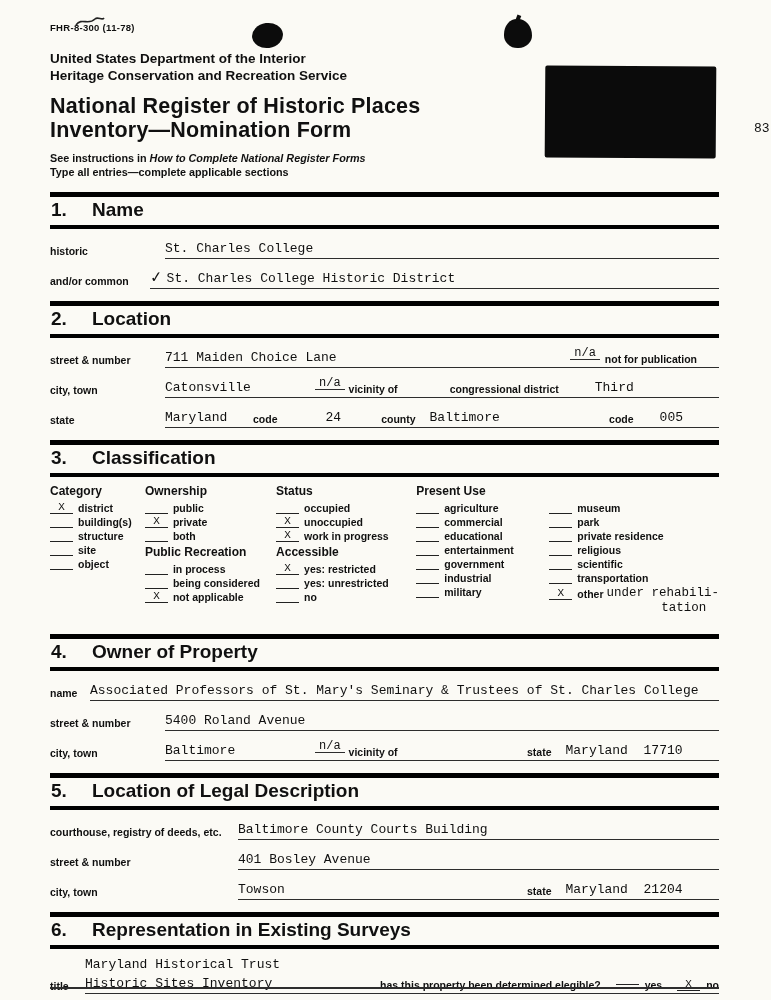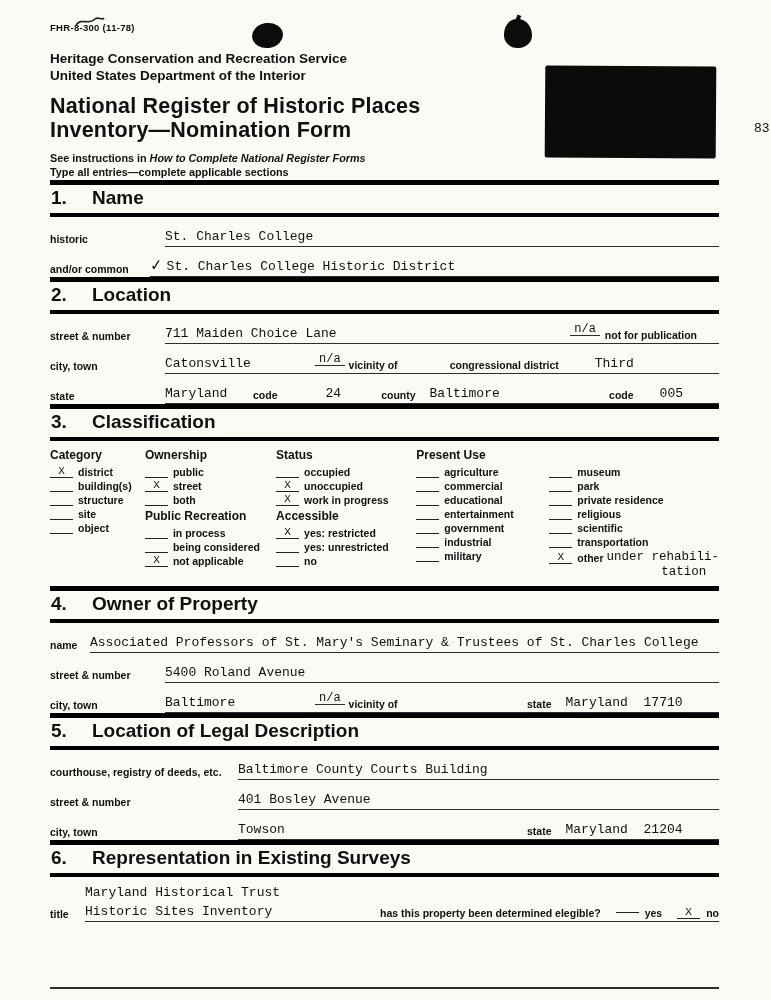--- a/index.html
+++ b/index.html
@@ -16,21 +16,21 @@
   .punch-right::before{content:"";position:absolute;left:12px;top:-4px;width:4px;height:8px;background:#0c0c0c;transform:rotate(20deg);}
 
   .dept{margin-top:17px;font-size:13.5px;font-weight:bold;line-height:1.28;}
   .form-title{margin-top:9px;font-size:21.5px;font-weight:bold;line-height:1.13;letter-spacing:.2px;max-width:500px;}
   .stamp{position:absolute;left:545px;top:66px;width:171px;height:92px;background:#0b0b0b;transform:rotate(.4deg);border-radius:2px;}
   .stamp-code{position:absolute;left:754px;top:121px;font-size:13px;}
   .instr{font-size:10.8px;font-weight:bold;line-height:1.32;}
   .instr.first{margin-top:9px;}
   .it{font-style:italic;}
 
-  .sec-head{margin-top:0;border-top:5px solid #000;border-bottom:4px solid #000;padding:2px 0 4px 1px;
+  .sec-head{margin-top:12px;border-top:5px solid #000;border-bottom:4px solid #000;padding:2px 0 4px 1px;
             font-size:19px;font-weight:bold;}
   .sec-head .num{display:inline-block;width:41px;}
 
   .frow{display:flex;align-items:flex-end;margin-top:10px;}
   .flabel{font-size:10.5px;font-weight:bold;white-space:nowrap;flex:none;padding-bottom:2px;}
   .lw115{width:115px;}.lw100{width:100px;}.lw40{width:40px;}.lw188{width:188px;}.lw35{width:35px;}
   .fline{flex:1;display:flex;align-items:flex-end;border-bottom:1.6px solid #2d2d2d;padding-bottom:2px;min-height:17px;}
   .fval{font-size:13px;white-space:pre;line-height:15px;}
   .ilabel{font-size:10.5px;font-weight:bold;white-space:nowrap;line-height:12px;}
   .na{font-size:12px;line-height:12px;border-bottom:1.4px solid #2d2d2d;padding:0 4px;transform:translateY(-5px);}
@@ -62,22 +62,22 @@
 
   <svg class="squiggle" width="32" height="12" viewBox="0 0 32 12">
     <path d="M2 9 C8 1 14 10 21 3 C24 0 28 5 30 2" fill="none" stroke="#222" stroke-width="1.6"></path>
   </svg>
   <div class="form-number">FHR-8-300   (11-78)</div>
 
   <div class="punch punch-left"></div>
   <div class="punch punch-right"></div>
 
   <div class="dept">
+    <div>United States Department of the Interior</div>
     <div>Heritage Conservation and Recreation Service</div>
-    <div>United States Department of the Interior</div>
   </div>
 
   <div class="form-title">
     <div>National Register of Historic Places</div>
     <div>Inventory—Nomination Form</div>
   </div>
 
   <div class="stamp"></div>
   <div class="stamp-code">83</div>
 
@@ -167,21 +167,21 @@
         </div>
     </div>
     <div class="colB">
       <div class="chead">Ownership</div>
       <div class="cb">
           <span class="cb-blank"></span>
           <span class="cb-label">public</span>
         </div>
       <div class="cb">
           <span class="cb-blank">X</span>
-          <span class="cb-label">street</span>
+          <span class="cb-label">private</span>
         </div>
       <div class="cb">
           <span class="cb-blank"></span>
           <span class="cb-label">both</span>
         </div>
       <div class="chead sub">Public Recreation</div>
       <div class="cb">
           <span class="cb-blank"></span>
           <span class="cb-label">in process</span>
         </div>

